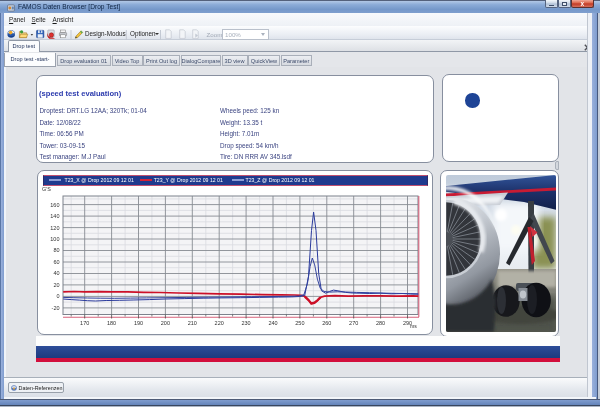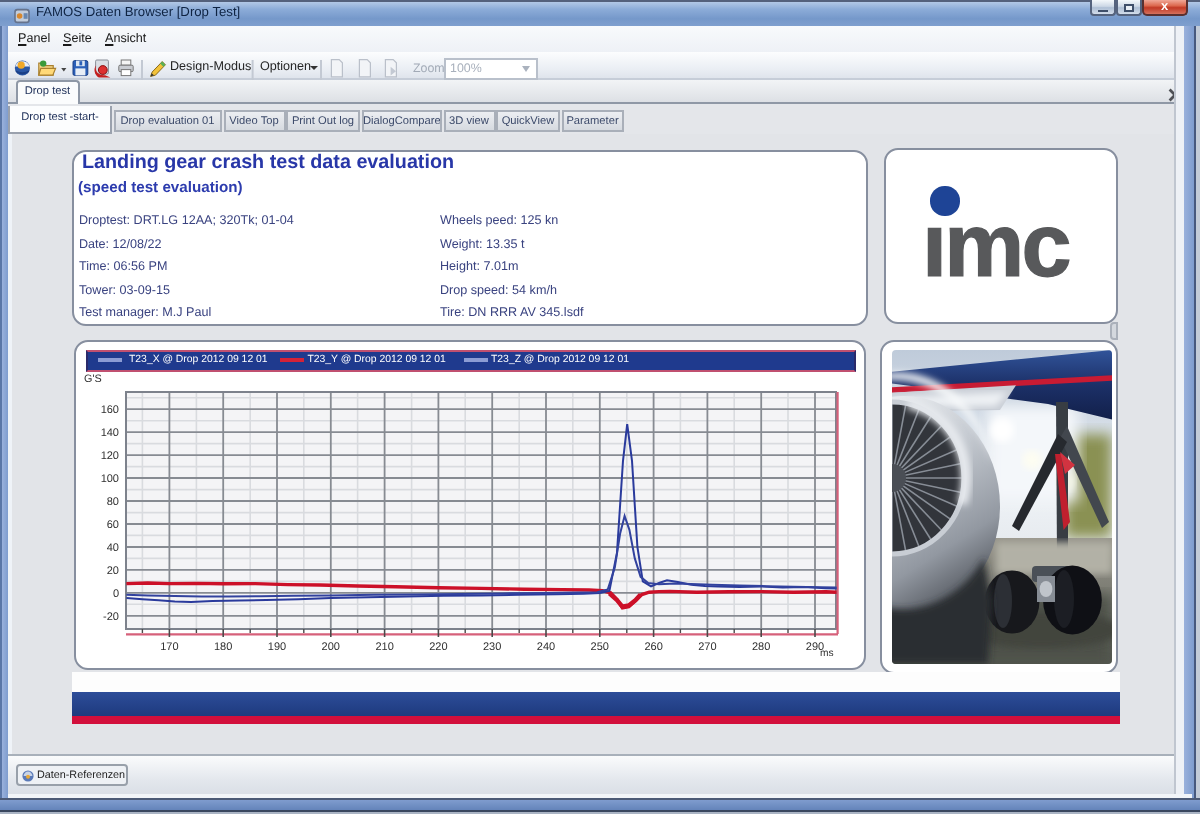--- a/index.html
+++ b/index.html
@@ -107,35 +107,33 @@
 <div class="ab" style="left:143px;top:54.5px;width:37px;height:11px;background:linear-gradient(180deg,#eceef2,#d6dae0);border:1px solid #a9afb9;font-size:5.6px;color:#3c4a6a;text-align:center;line-height:10.5px;white-space:nowrap;overflow:hidden">Print Out log</div>
 <div class="ab" style="left:180.5px;top:54.5px;width:40.5px;height:11px;background:linear-gradient(180deg,#eceef2,#d6dae0);border:1px solid #a9afb9;font-size:5.6px;color:#3c4a6a;text-align:center;line-height:10.5px;white-space:nowrap;overflow:hidden">DialogCompare</div>
 <div class="ab" style="left:221.5px;top:54.5px;width:26.0px;height:11px;background:linear-gradient(180deg,#eceef2,#d6dae0);border:1px solid #a9afb9;font-size:5.6px;color:#3c4a6a;text-align:center;line-height:10.5px;white-space:nowrap;overflow:hidden">3D view</div>
 <div class="ab" style="left:248px;top:54.5px;width:32px;height:11px;background:linear-gradient(180deg,#eceef2,#d6dae0);border:1px solid #a9afb9;font-size:5.6px;color:#3c4a6a;text-align:center;line-height:10.5px;white-space:nowrap;overflow:hidden">QuickView</div>
 <div class="ab" style="left:280.5px;top:54.5px;width:31.5px;height:11px;background:linear-gradient(180deg,#eceef2,#d6dae0);border:1px solid #a9afb9;font-size:5.6px;color:#3c4a6a;text-align:center;line-height:10.5px;white-space:nowrap;overflow:hidden">Parameter</div>
 
 <div class="ab" style="left:554.5px;top:161px;width:4.5px;height:9px;background:#d4d8de;border:1px solid #aab0ba;border-radius:2px 0 0 2px;z-index:5"></div>
 <div class="ab" style="left:4px;top:66.5px;width:584px;height:310.5px;background:#e2e4e8"></div>
 
 <div class="ab" style="left:35.5px;top:75px;width:398px;height:88px;background:#fff;border:1.5px solid #878f9f;border-radius:7px"></div>
-<div class="ab" style="left:41px;top:76px;width:390px;font-size:9.9px;font-weight:bold;color:#2837a8">Landing gear crash test data evaluation</div>
 <div class="ab" style="left:39px;top:89px;font-size:7.6px;font-weight:bold;color:#2d3cae">(speed test evaluation)</div>
 <div class="ab" style="left:39.5px;top:105.2px;font-size:6.3px;color:#3a4380;line-height:11.55px;white-space:pre">Droptest: DRT.LG 12AA; 320Tk; 01-04
 Date: 12/08/22
 Time: 06:56 PM
 Tower: 03-09-15
 Test manager: M.J Paul</div>
 <div class="ab" style="left:220px;top:105.2px;font-size:6.3px;color:#3a4380;line-height:11.55px;white-space:pre">Wheels peed: 125 kn
 Weight: 13.35 t
 Height: 7.01m
 Drop speed: 54 km/h
 Tire: DN RRR AV 345.lsdf</div>
 
 <div class="ab" style="left:441.5px;top:74px;width:117px;height:88px;background:#fff;border:1.5px solid #878f9f;border-radius:7px"></div>
-<div class="ab" style="left:461px;top:99.5px;font-size:45px;font-weight:bold;color:#58595b;letter-spacing:-1.4px;line-height:1;-webkit-text-stroke:0.6px #58595b">ımc</div>
 <div class="ab" style="left:465px;top:93px;width:14.5px;height:14.5px;border-radius:50%;background:#1e4496"></div>
 
 <div class="ab" style="left:37.4px;top:170px;width:396px;height:165px;background:#fff;border:1.5px solid #878f9f;border-radius:7px"></div>
 <div class="ab" style="left:42.5px;top:174.5px;width:385px;height:11px;background:#1f3a8e;border-top:1px solid #c05070;border-bottom:1px solid #c05070;border-left:1px solid #2a2a6a;border-right:1px solid #2a2a6a"></div>
 <div class="ab" style="left:48.7px;top:179.3px;width:12px;height:1.6px;background:#8c9cd4"></div>
 <div class="ab" style="left:64.5px;top:177px;font-size:5.2px;color:#fff;white-space:nowrap">T23_X @ Drop 2012 09 12 01</div>
 <div class="ab" style="left:139.7px;top:179.3px;width:12px;height:1.6px;background:#d42238"></div>
 <div class="ab" style="left:153.7px;top:177px;font-size:5.2px;color:#fff;white-space:nowrap">T23_Y @ Drop 2012 09 12 01</div>
 <div class="ab" style="left:231.5px;top:179.3px;width:12px;height:1.6px;background:#8c9cd4"></div>
 <div class="ab" style="left:245.5px;top:177px;font-size:5.2px;color:#fff;white-space:nowrap">T23_Z @ Drop 2012 09 12 01</div>

